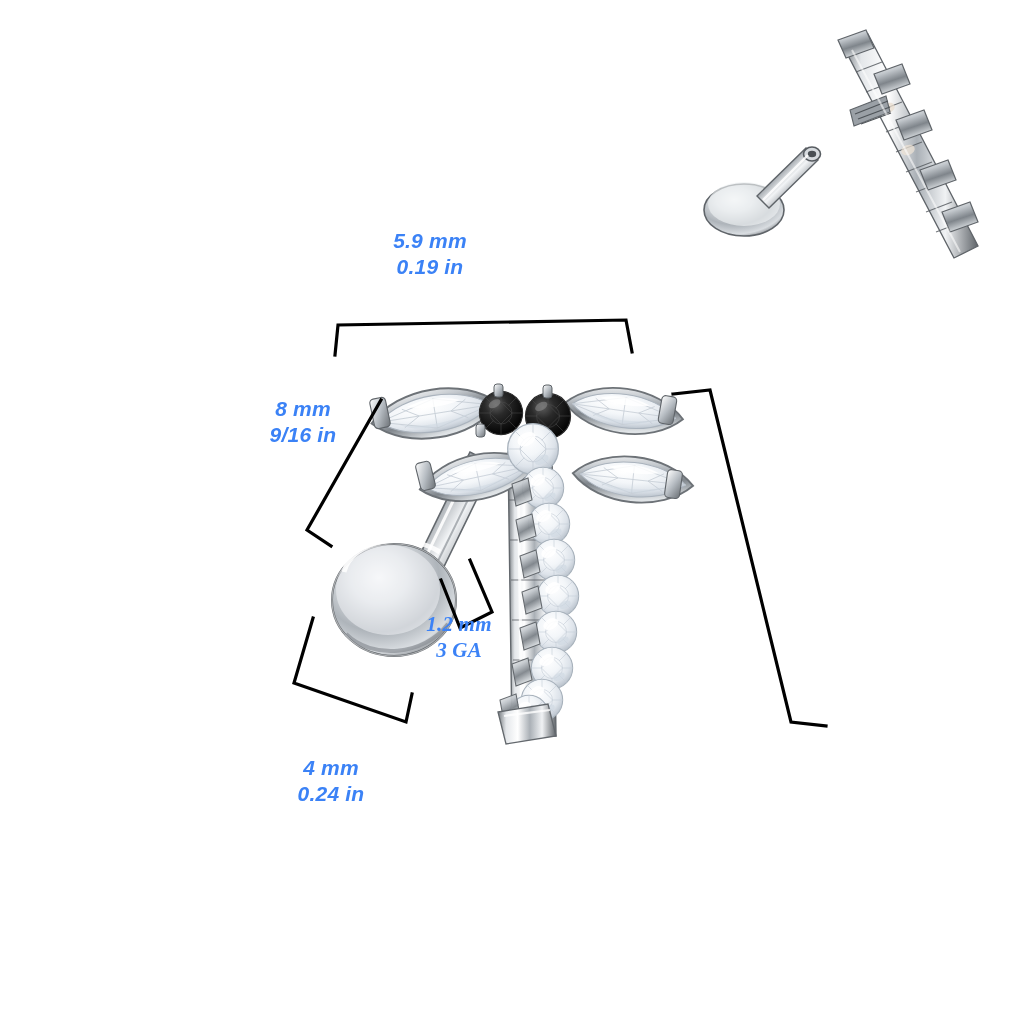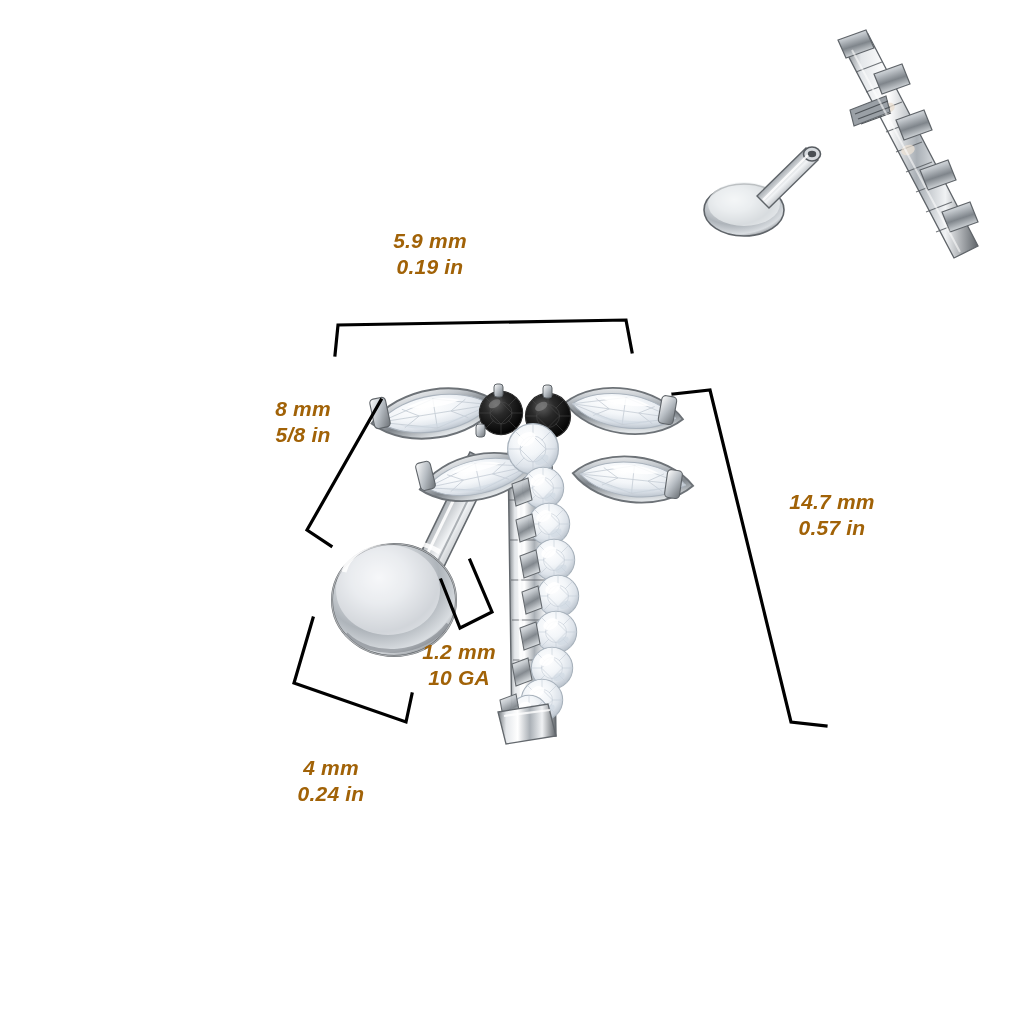--- a/index.html
+++ b/index.html
@@ -16,21 +16,21 @@
     overflow: hidden;
     font-family: "Liberation Sans", sans-serif;
   }
   .dim-label {
     position: absolute;
     font-family: "Liberation Sans", sans-serif;
     font-style: italic;
     font-weight: 700;
     font-size: 21px;
     line-height: 1.22;
-    color: #a16207;
+    color: #3b82f6;
     text-align: center;
     white-space: nowrap;
     letter-spacing: 0.2px;
   }
   .dim-label .ln { display: block; }
   svg.overlay {
     position: absolute;
     left: 0; top: 0;
     width: 1024px;
     height: 1024px;
@@ -307,31 +307,27 @@
     </g>
   </svg>
 
   <div class="dim-label" style="left:430px; top:228px; transform:translateX(-50%);">
     <span class="ln">5.9 mm</span>
     <span class="ln">0.19 in</span>
   </div>
 
   <div class="dim-label" style="left:303px; top:396px; transform:translateX(-50%);">
     <span class="ln">8 mm</span>
-    <span class="ln">5/8 in</span>
+    <span class="ln">9/16 in</span>
   </div>
 
-  <div class="dim-label" style="left:832px; top:489px; transform:translateX(-50%);">
-    <span class="ln">14.7 mm</span>
-    <span class="ln">0.57 in</span>
-  </div>
-
-  <div class="dim-label" style="left:459px; top:639px; transform:translateX(-50%);">
+
+  <div class="dim-label" style="left:459px; top:612px; transform:translateX(-50%);font-family:Liberation Serif, serif;">
     <span class="ln">1.2 mm</span>
-    <span class="ln">10 GA</span>
+    <span class="ln">3 GA</span>
   </div>
 
   <div class="dim-label" style="left:331px; top:755px; transform:translateX(-50%);">
     <span class="ln">4 mm</span>
     <span class="ln">0.24 in</span>
   </div>
 
 </div>
 
 </body></html>

